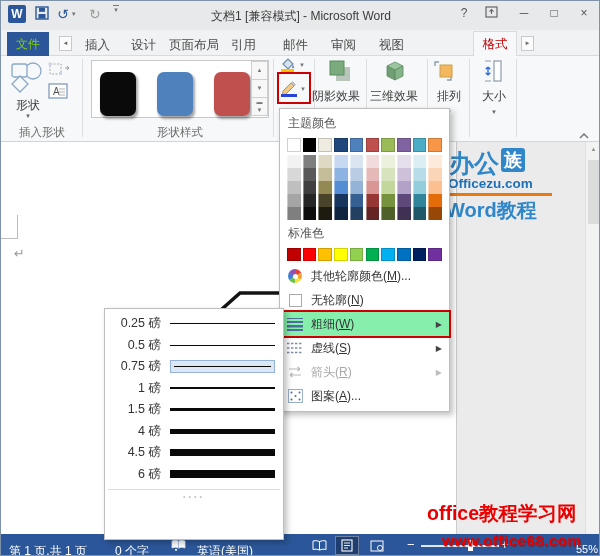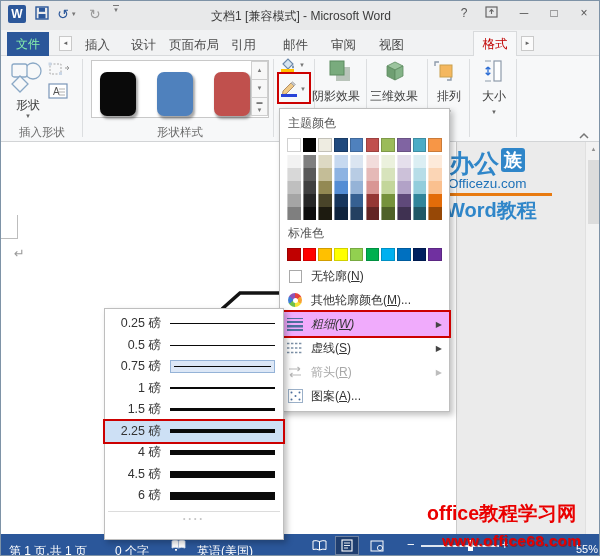--- a/index.html
+++ b/index.html
@@ -19,21 +19,21 @@
   .tb-gray  { color:#9a9a9a; }
   .tiny-drop { font-size:6px; color:#777; margin-left:2px; }
   #title-text { position:absolute; left:0; right:0; top:7px; text-align:center;
                 color:#3b3b3b; font-size:12px; }
   .win-ctl { position:absolute; top:5px; color:#555; font-size:12px; text-align:center; width:22px; }
 
   
   #tabrow { position:absolute; left:0; top:29px; width:600px; height:26px; background:#f1f2f3;
             border-bottom:1px solid #d8dadc; }
   #file-tab { position:absolute; left:6px; top:2px; width:42px; height:35px; background:#2b579a;
-              color:#86efac; text-align:center; line-height:24px; font-size:12px; }
+              color:#84cc16; text-align:center; line-height:24px; font-size:12px; }
   .tab-scroll { position:absolute; top:6px; width:13px; height:15px; background:#fbfbfb;
                 border:1px solid #c9c9c9; color:#666; font-size:6px; text-align:center; line-height:13px; }
   .tab { position:absolute; top:7px; color:#4a4a4a; font-size:12.5px; }
   #fmt-tab { position:absolute; left:472px; top:1px; width:44px; height:25px; background:#f7f8f9;
              border:1px solid #d8dadc; border-bottom:none; color:#c00000; text-align:center;
              line-height:24px; font-size:12.5px; }
 
   
   #ribbon { position:absolute; left:0; top:55px; width:600px; height:86px; background:#f7f8f9;
             border-bottom:1px solid #d2d4d6; }
@@ -64,40 +64,40 @@
   #pilcrow { position:absolute; left:13px; top:104px; color:#9a9a9a; font-size:13px; }
 
   
   #logo { position:absolute; left:436px; top:5px; width:122px; height:76px; z-index:5; }
   .logo-blk1 { position:absolute; left:0; top:5px; width:9px; height:23px; background:#ef8a1c; }
   .logo-blk2 { position:absolute; left:0; top:48px; width:9px; height:23px; background:#f2a24c; }
   #logo-cn { position:absolute; left:12px; top:0; color:#2f86c9; font-weight:bold; font-size:25px; }
   #logo-zu { position:absolute; left:64px; top:1px; width:24px; height:24px; background:#2f86c9;
              color:#fff; font-weight:bold; font-size:18px; text-align:center; line-height:24px;
              border-radius:3px; }
-  #logo-en { position:absolute; left:11px; top:29px; color:#1d71b8; font-weight:normal; font-size:13.5px; }
+  #logo-en { position:absolute; left:11px; top:29px; color:#1d71b8; font-weight:bold; font-size:13.5px; }
   #logo-rule { position:absolute; left:9px; top:46px; width:106px; height:2.5px; background:#e87a10; }
   #logo-word { position:absolute; left:9px; top:50px; color:#2f86c9; font-weight:bold; font-size:20px; }
 
   
   #omenu { position:absolute; left:278px; top:107px; width:171px; background:#fff;
            border:1px solid #bebebe; box-shadow:3px 3px 6px rgba(0,0,0,.25); z-index:30;
            padding:5px 0 3px 0; }
   .menu-head { padding:1px 8px 4px 8px; color:#555; font-size:12px; }
   .sw-row { display:flex; justify-content:space-between; padding:0 7px; margin:2px 0 3px 0; }
   .sw { width:13.5px; height:13.5px; border:1px solid rgba(0,0,0,.18); }
   #variants { display:grid; grid-template-columns:repeat(10,13.5px); justify-content:space-between;
               padding:0 7px; margin-bottom:4px; }
   .swv { width:13.5px; height:13px; border-left:1px solid rgba(255,255,255,.4); }
   .mi { display:flex; align-items:center; height:24px; padding:0 7px; font-size:12px; color:#333; }
   .mi .ico { width:16px; margin-right:8px; display:flex; justify-content:center; }
   .mi .sub { margin-left:auto; font-size:8px; color:#444; }
   .mi.disabled { color:#a8a8a8; }
   .mi.disabled .sub { color:#bdbdbd; }
-  .mi.hl { background:#f0abfc; box-shadow:0 0 0 2px #cc0000; position:relative; z-index:2;font-style:italic; }
+  .mi.hl { background:#86efac; box-shadow:0 0 0 2px #cc0000; position:relative; z-index:2; }
   .ak { text-decoration:underline; }
   .wheel { width:14px; height:14px; border-radius:50%;
            background:conic-gradient(#e8413c 0 60deg,#f7a234 0 120deg,#f4e338 0 180deg,
                        #6fbf4a 0 240deg,#3f7fd6 0 300deg,#8e53b5 0 360deg); position:relative; }
   .wheel::after { content:""; position:absolute; left:4.5px; top:4.5px; width:5px; height:5px;
                   border-radius:50%; background:#fff; }
   .noout { width:13px; height:13px; background:#fff; border:1px solid #a9a9a9; }
 
   
   #wmenu { position:absolute; left:103px; top:307px; width:180px; height:232px; background:#fff;
@@ -391,29 +391,29 @@
         <div class="sw" style="background: rgb(146, 208, 80);"></div>
         <div class="sw" style="background: rgb(0, 176, 80);"></div>
         <div class="sw" style="background: rgb(0, 176, 240);"></div>
         <div class="sw" style="background: rgb(0, 112, 192);"></div>
         <div class="sw" style="background: rgb(0, 32, 96);"></div>
         <div class="sw" style="background: rgb(112, 48, 160);"></div>
       </div>
 
     <div class="mi">
       <span class="ico">
-          <span class="noout"></span>
-        </span>
-      <span class="nowrap"><span>无轮廓(</span><span class="ak">N</span><span>)</span></span>
+          <span class="wheel"></span>
+        </span>
+      <span class="nowrap"><span>其他轮廓颜色(</span><span class="ak">M</span><span>)...</span></span>
     </div>
     <div class="mi">
       <span class="ico">
-          <span class="wheel"></span>
-        </span>
-      <span class="nowrap"><span>其他轮廓颜色(</span><span class="ak">M</span><span>)...</span></span>
+          <span class="noout"></span>
+        </span>
+      <span class="nowrap"><span>无轮廓(</span><span class="ak">N</span><span>)</span></span>
     </div>
     <div class="mi hl">
       <span class="ico">
         <svg width="16" height="14" viewBox="0 0 16 14">
           <rect x="0" y="1" width="16" height="1" fill="#4d6f9d"></rect>
           <rect x="0" y="4" width="16" height="2" fill="#4d6f9d"></rect>
           <rect x="0" y="8" width="16" height="2.5" fill="#4d6f9d"></rect>
           <rect x="0" y="12" width="16" height="2" fill="#4d6f9d"></rect>
         </svg>
       </span>
@@ -480,26 +480,20 @@
       <span class="wsample">
           <span class="line" style="height: 2px;"></span>
         </span>
     </div>
     <div class="wrow">
       <span class="wlabel">1.5 磅</span>
       <span class="wsample">
           <span class="line" style="height: 3px;"></span>
         </span>
     </div>
-    <div class="wrow hl">
-      <span class="wlabel">2.25 磅</span>
-      <span class="wsample">
-          <span class="line" style="height: 4px;"></span>
-        </span>
-    </div>
     <div class="wrow">
       <span class="wlabel">4 磅</span>
       <span class="wsample">
           <span class="line" style="height: 5px;"></span>
         </span>
     </div>
     <div class="wrow">
       <span class="wlabel">4.5 磅</span>
       <span class="wsample">
           <span class="line" style="height: 7px;"></span>

